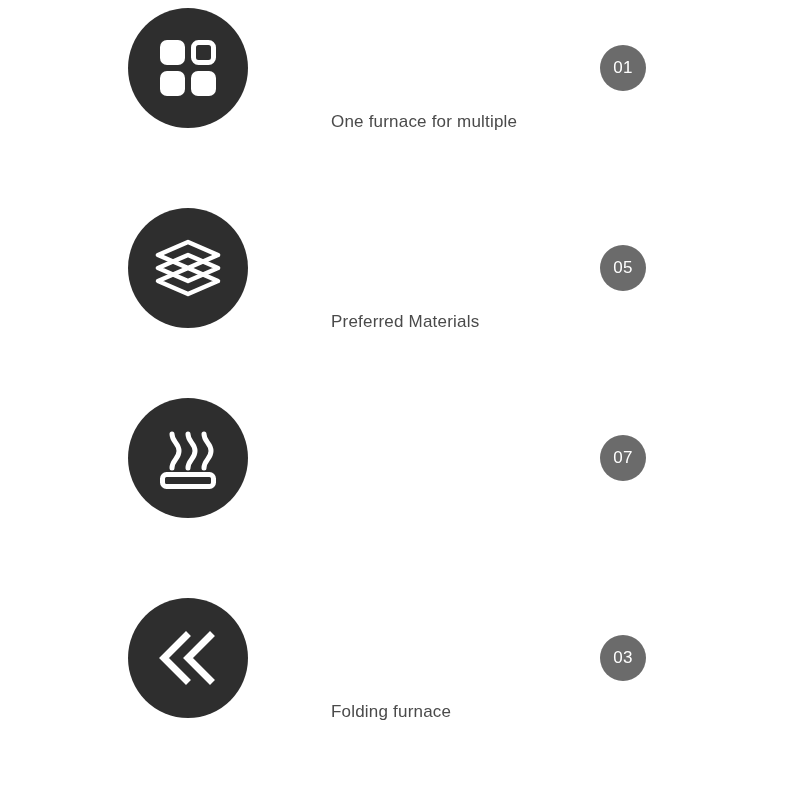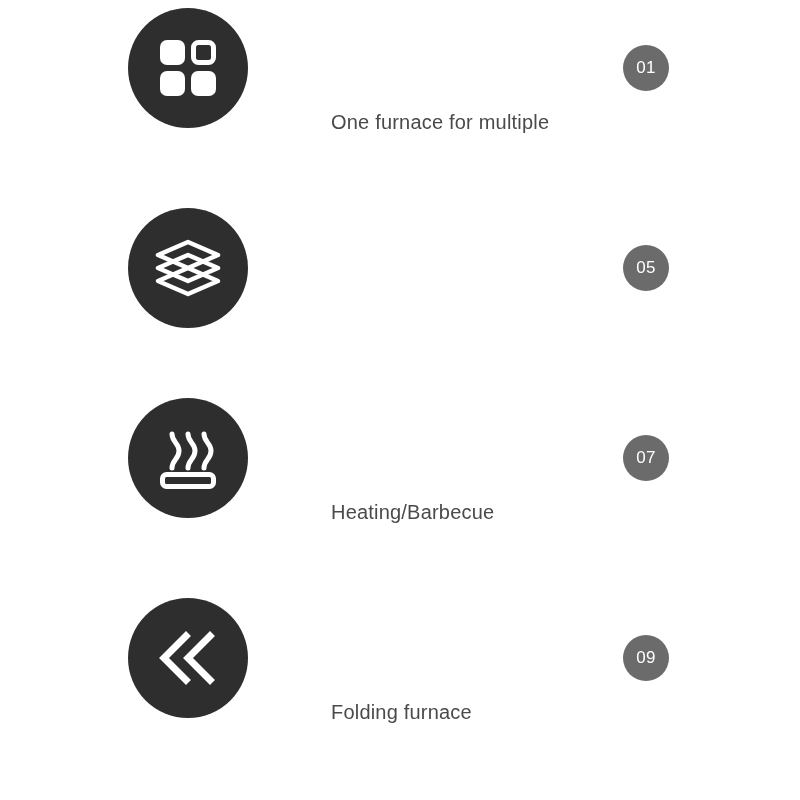--- a/index.html
+++ b/index.html
@@ -36,29 +36,29 @@
     align-items: center;
     justify-content: center;
   }
   .icon-badge svg {
     display: block;
   }
   .feature-label {
     position: absolute;
     left: 331px;
     top: 112px;
-    font-size: 20px;
+    font-size: 17px;
     line-height: 20px;
     color: #4a4a4a;
     letter-spacing: 0.2px;
     white-space: nowrap;
   }
   .step-number {
     position: absolute;
-    left: 623px;
+    left: 600px;
     top: 45px;
     width: 46px;
     height: 46px;
     border-radius: 50%;
     background: #6b6b6b;
     color: #ffffff;
     font-size: 17px;
     line-height: 46px;
     text-align: center;
     letter-spacing: 0.4px;
@@ -83,44 +83,44 @@
   </div>
 
   <div class="feature-row" style="top:200px;">
     <div class="icon-badge">
       <svg width="66" height="58" viewBox="0 0 66 58">
         <polygon points="33,3 63,16 33,29 3,16" fill="none" stroke="#ffffff" stroke-width="4.5" stroke-linejoin="round"></polygon>
         <polygon points="33,16 63,29 33,42 3,29" fill="none" stroke="#ffffff" stroke-width="4.5" stroke-linejoin="round"></polygon>
         <polygon points="33,29 63,42 33,55 3,42" fill="none" stroke="#ffffff" stroke-width="4.5" stroke-linejoin="round"></polygon>
       </svg>
     </div>
+    <div class="feature-label">Preferred Materials</div>
     <div class="step-number">05</div>
   </div>
 
   <div class="feature-row" style="top:390px;">
     <div class="icon-badge">
       <svg width="62" height="64" viewBox="0 0 62 64">
         <g fill="none" stroke="#ffffff" stroke-width="5" stroke-linecap="round">
           <path d="M15 42 C 15 34, 22 33, 22 25 C 22 17, 15 16, 15 8"></path>
           <path d="M31 42 C 31 34, 38 33, 38 25 C 38 17, 31 16, 31 8"></path>
           <path d="M47 42 C 47 34, 54 33, 54 25 C 54 17, 47 16, 47 8"></path>
         </g>
         <rect x="5.5" y="48.5" width="51" height="12" rx="4" fill="none" stroke="#ffffff" stroke-width="5"></rect>
       </svg>
     </div>
-    <div class="feature-label">Heating/Barbecue</div>
     <div class="step-number">07</div>
   </div>
 
   <div class="feature-row" style="top:590px;">
     <div class="icon-badge">
       <svg width="60" height="56" viewBox="0 0 60 56">
         <g fill="none" stroke="#ffffff" stroke-width="7" stroke-linecap="square" stroke-linejoin="miter">
           <polyline points="28,6 6,28 28,50"></polyline>
           <polyline points="52,6 30,28 52,50"></polyline>
         </g>
       </svg>
     </div>
     <div class="feature-label">Folding furnace</div>
-    <div class="step-number">09</div>
+    <div class="step-number">03</div>
   </div>
 
 </div>
 
 </body></html>

